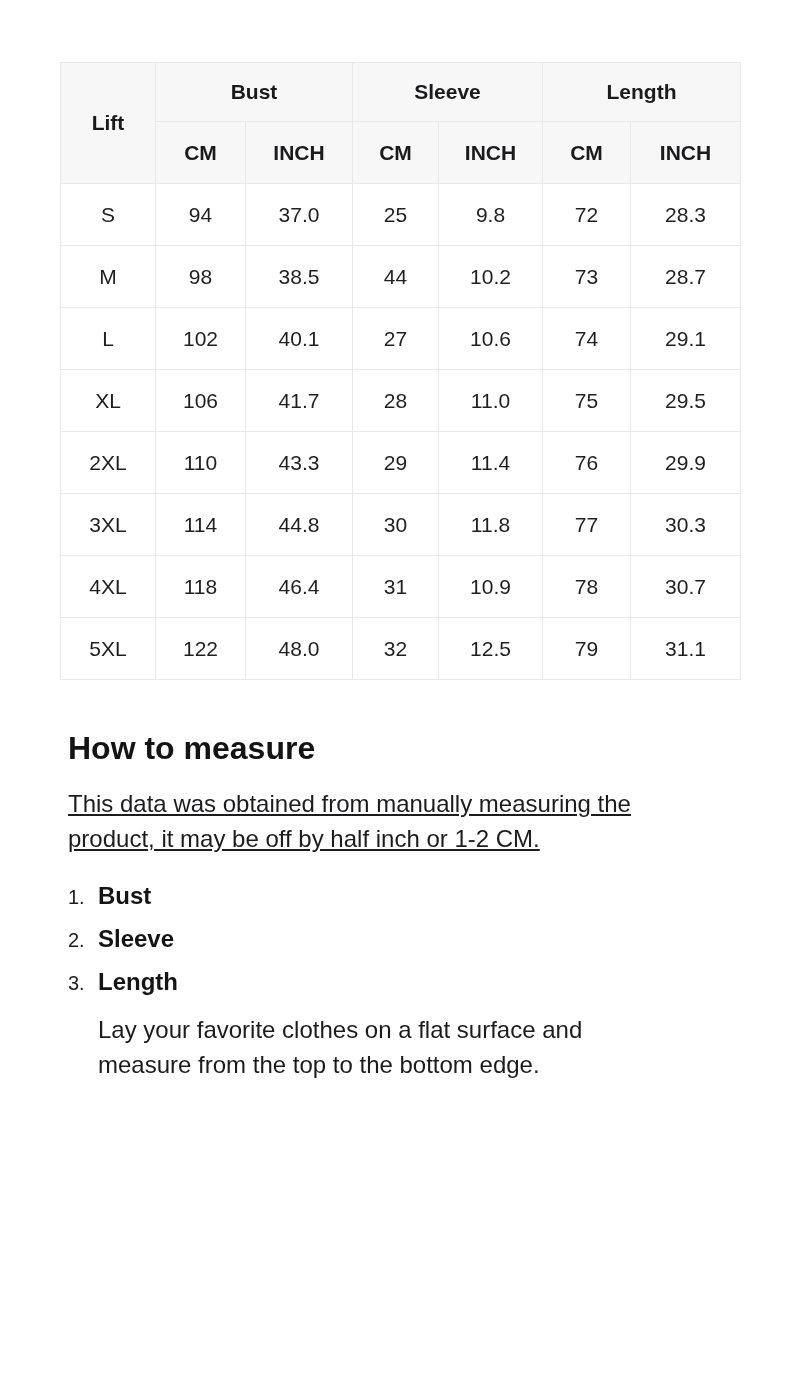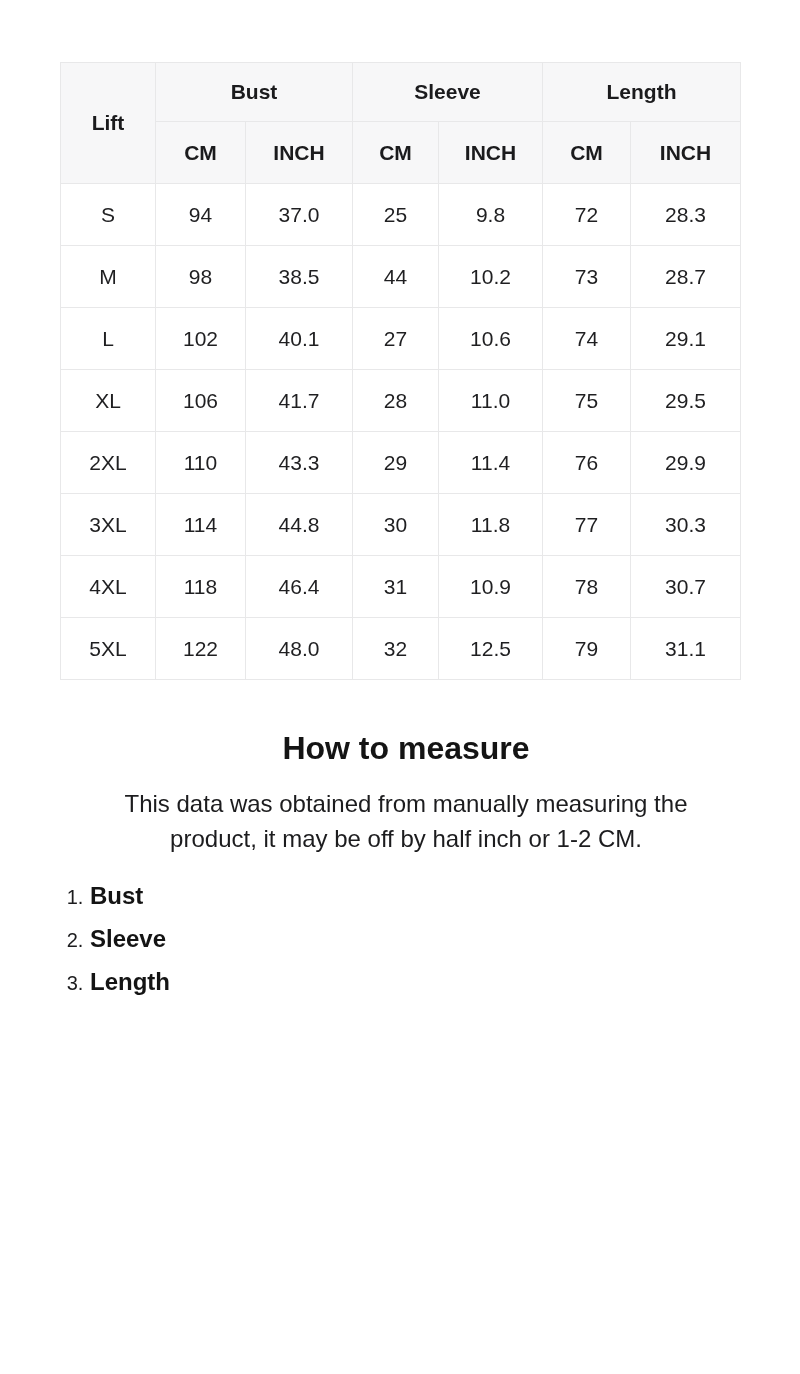--- a/index.html
+++ b/index.html
@@ -45,38 +45,38 @@
     font-weight: 700;
     color: #1b1b1d;
   }
   tr.group-row th { height: 59px; }
   tr.sub-row th   { height: 62px; }
   tbody.data td   { height: 62px; font-weight: 400; }
 
   
   .howto {
     position: absolute;
-    left: 60px;
+    left: 68px;
     top: 728px;
     width: 692px;
     color: #1c1c1e;
-    text-align: center;
   }
   .howto h2 {
     margin: 0;
     font-size: 32px;
     line-height: 40px;
     font-weight: 700;
     color: #141414;
   }
   .howto .intro {
     margin: 18px 0 0 0;
     font-size: 24px;
     line-height: 35px;
     white-space: pre-line;
+    text-decoration: underline;
   }
   .steps {
     margin: 24px 0 0 0;
     padding: 0;
     list-style: none;
   }
   .step + .step { margin-top: 10px; }
   .step-head {
     display: flex;
     align-items: baseline;
@@ -226,17 +226,19 @@
         <div class="step-head">
           <span class="step-marker">2.</span>
           <span class="step-term">Sleeve</span>
         </div>
       </li>
       <li class="step">
         <div class="step-head">
           <span class="step-marker">3.</span>
           <span class="step-term">Length</span>
         </div>
+        <p class="step-desc">Lay your favorite clothes on a flat surface and
+measure from the top to the bottom edge.</p>
       </li>
     </ol>
   </div>
 
 </div>
 
 </body></html>

